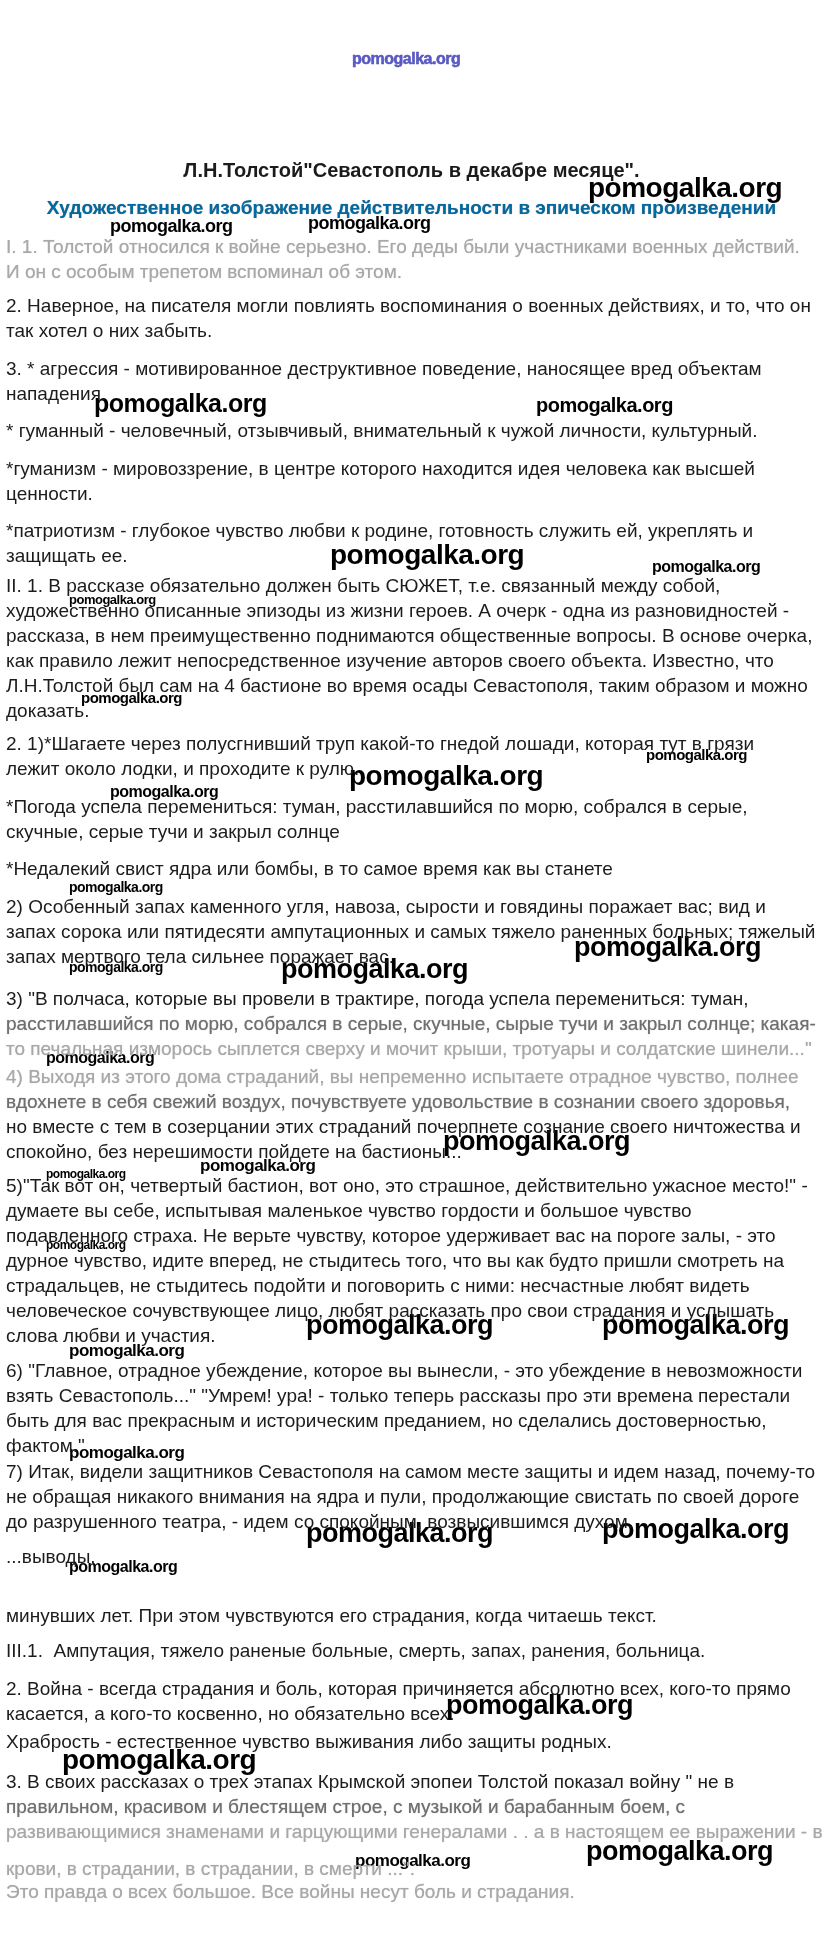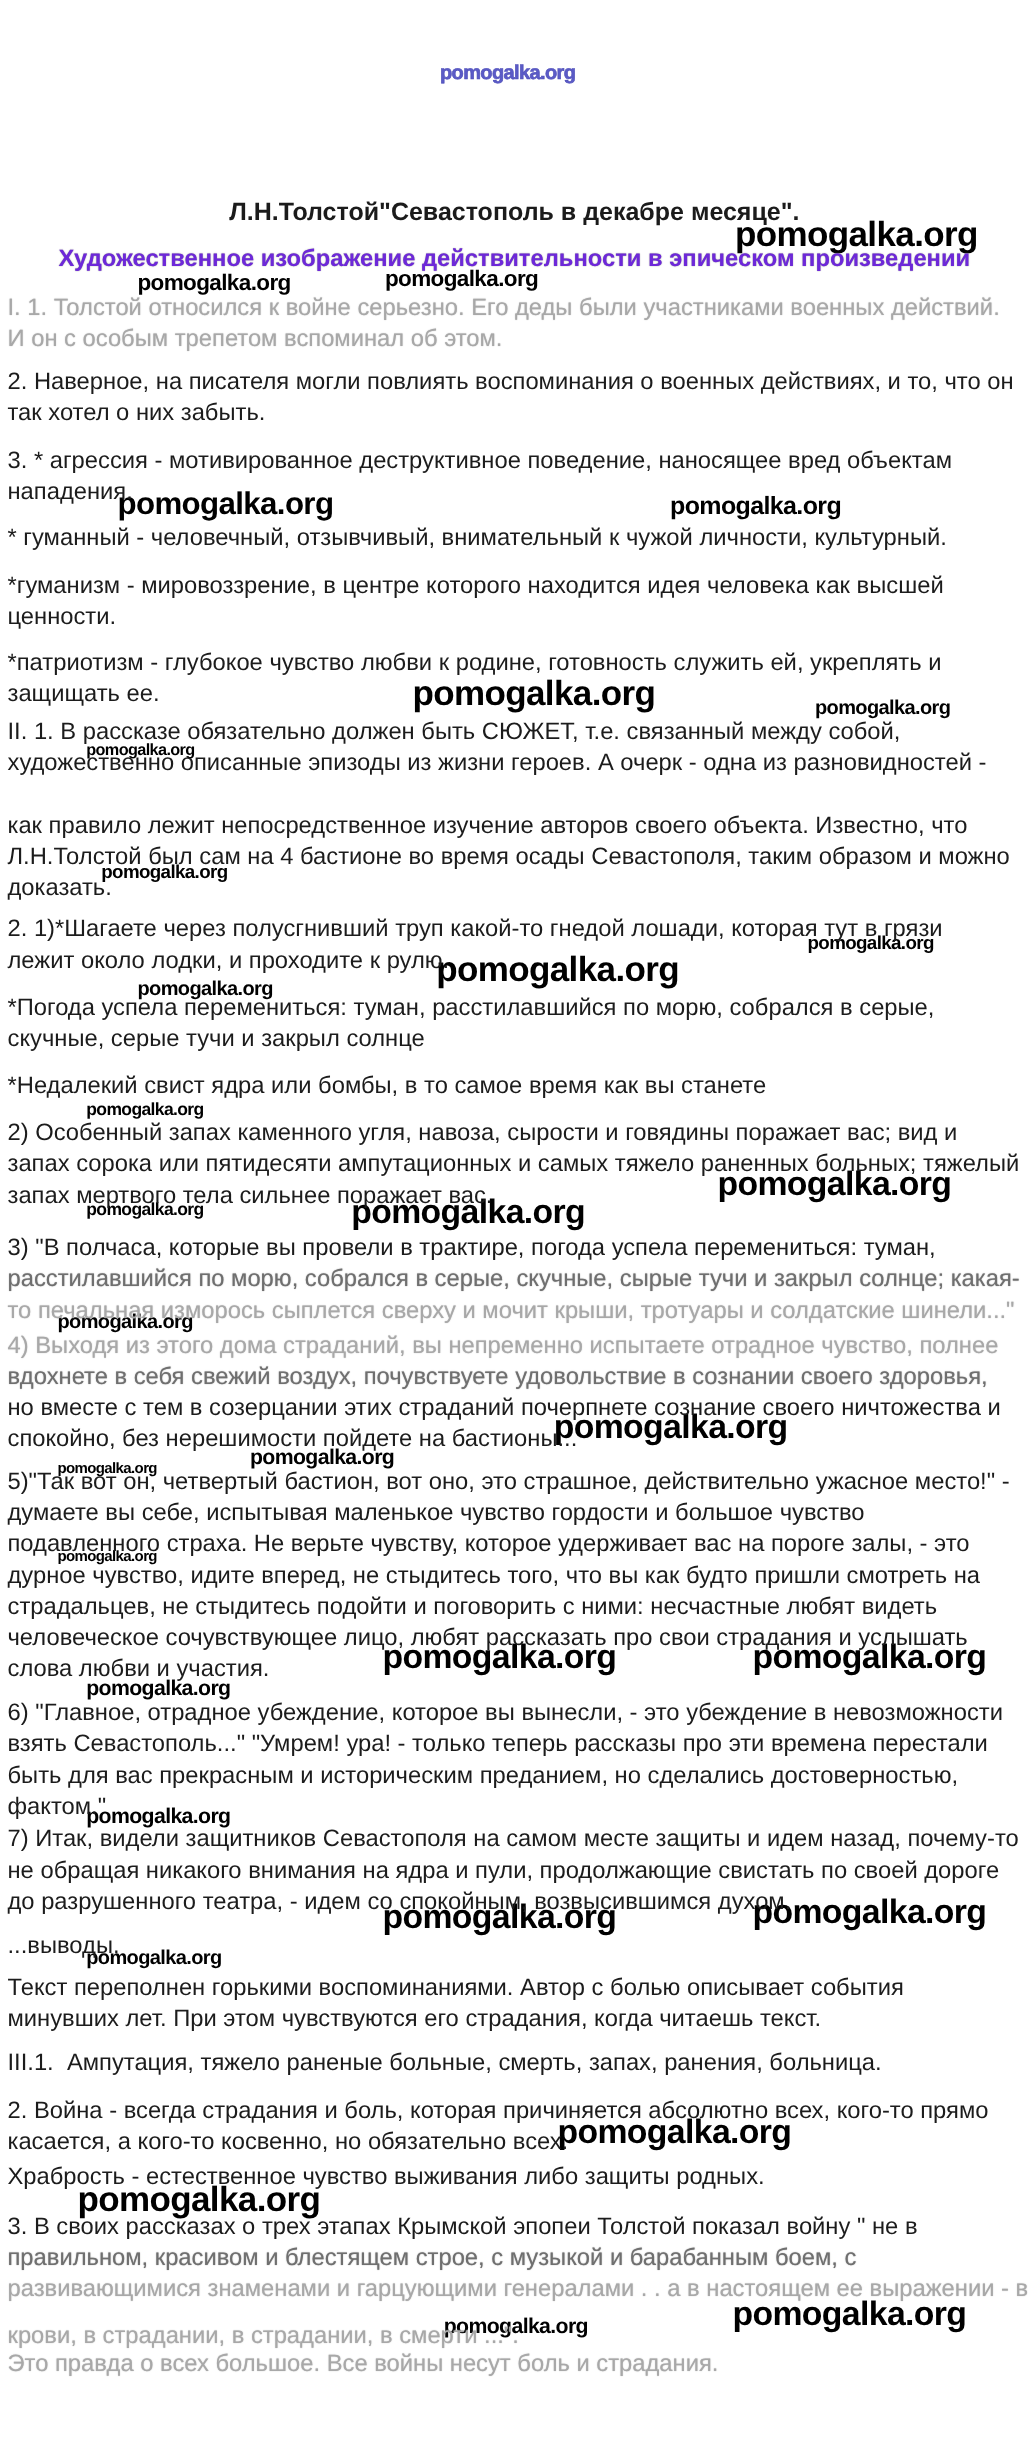--- a/index.html
+++ b/index.html
@@ -11,21 +11,21 @@
     font-family:"Liberation Sans",sans-serif;
     margin-top:48px;
   }
   .title{
     position:absolute;top:111px;left:0;width:823px;
     text-align:center;font-size:20px;font-weight:700;color:#1b1b1b;
     white-space:pre;
   }
   .subtitle{
     position:absolute;top:149px;left:0;width:823px;
-    text-align:center;font-size:19px;font-weight:700;color:#6d28d9;
+    text-align:center;font-size:19px;font-weight:700;color:#0369a1;
     text-shadow:0 0 1px #8a8a8a;white-space:pre;
   }
   .ln{
     position:absolute;left:6px;
     font-size:19px;line-height:22px;color:#1c1c1c;
     white-space:pre;
   }
   .ln.m{color:#6f6f6f;text-shadow:0 0 1px #9a9a9a;}
   .ln.f{color:#a8a8a8;text-shadow:0 0 1px #bdbdbd;}
   .wm{
@@ -85,20 +85,21 @@
   <div class="ln" style="top:272px">так хотел о них забыть.</div>
   <div class="ln" style="top:310px">3. * агрессия - мотивированное деструктивное поведение, наносящее вред объектам</div>
   <div class="ln" style="top:335px">нападения.</div>
   <div class="ln" style="top:372px">* гуманный - человечный, отзывчивый, внимательный к чужой личности, культурный.</div>
   <div class="ln" style="top:410px">*гуманизм - мировоззрение, в центре которого находится идея человека как высшей</div>
   <div class="ln" style="top:435px">ценности.</div>
   <div class="ln" style="top:472px">*патриотизм - глубокое чувство любви к родине, готовность служить ей, укреплять и</div>
   <div class="ln" style="top:497px">защищать ее.</div>
   <div class="ln" style="top:527px">II. 1. В рассказе обязательно должен быть СЮЖЕТ, т.е. связанный между собой,</div>
   <div class="ln" style="top:552px">художественно описанные эпизоды из жизни героев. А очерк - одна из разновидностей -</div>
+  <div class="ln" style="top:577px">рассказа, в нем преимущественно поднимаются общественные вопросы. В основе очерка,</div>
   <div class="ln" style="top:602px">как правило лежит непосредственное изучение авторов своего объекта. Известно, что</div>
   <div class="ln" style="top:627px">Л.Н.Толстой был сам на 4 бастионе во время осады Севастополя, таким образом и можно</div>
   <div class="ln" style="top:652px">доказать.</div>
   <div class="ln" style="top:685px">2. 1)*Шагаете через полусгнивший труп какой-то гнедой лошади, которая тут в грязи</div>
   <div class="ln" style="top:710px">лежит около лодки, и проходите к рулю.</div>
   <div class="ln" style="top:748px">*Погода успела перемениться: туман, расстилавшийся по морю, собрался в серые,</div>
   <div class="ln" style="top:810px">*Недалекий свист ядра или бомбы, в то самое время как вы станете</div>
   <div class="ln" style="top:773px">скучные, серые тучи и закрыл солнце</div>
   <div class="ln" style="top:848px">2) Особенный запах каменного угля, навоза, сырости и говядины поражает вас; вид и</div>
   <div class="ln" style="top:873px">запах сорока или пятидесяти ампутационных и самых тяжело раненных больных; тяжелый</div>
@@ -118,21 +119,20 @@
   <div class="ln" style="top:1252px">человеческое сочувствующее лицо, любят рассказать про свои страдания и услышать</div>
   <div class="ln" style="top:1277px">слова любви и участия.</div>
   <div class="ln" style="top:1312px">6) "Главное, отрадное убеждение, которое вы вынесли, - это убеждение в невозможности</div>
   <div class="ln" style="top:1337px">взять Севастополь..." "Умрем! ура! - только теперь рассказы про эти времена перестали</div>
   <div class="ln" style="top:1362px">быть для вас прекрасным и историческим преданием, но сделались достоверностью,</div>
   <div class="ln" style="top:1387px">фактом."</div>
   <div class="ln" style="top:1413px">7) Итак, видели защитников Севастополя на самом месте защиты и идем назад, почему-то</div>
   <div class="ln" style="top:1438px">не обращая никакого внимания на ядра и пули, продолжающие свистать по своей дороге</div>
   <div class="ln" style="top:1463px">до разрушенного театра, - идем со спокойным, возвысившимся духом.</div>
   <div class="ln" style="top:1498px">...выводы.</div>
-  <div class="ln" style="top:1532px">Текст переполнен горькими воспоминаниями. Автор с болью описывает события</div>
   <div class="ln" style="top:1557px">минувших лет. При этом чувствуются его страдания, когда читаешь текст.</div>
   <div class="ln" style="top:1592px">III.1.  Ампутация, тяжело раненые больные, смерть, запах, ранения, больница.</div>
   <div class="ln" style="top:1630px">2. Война - всегда страдания и боль, которая причиняется абсолютно всех, кого-то прямо</div>
   <div class="ln" style="top:1655px">касается, а кого-то косвенно, но обязательно всех.</div>
   <div class="ln" style="top:1683px">Храбрость - естественное чувство выживания либо защиты родных.</div>
   <div class="ln" style="top:1723px">3. В своих рассказах о трех этапах Крымской эпопеи Толстой показал войну " не в</div>
   <div class="ln m" style="top:1748px">правильном, красивом и блестящем строе, с музыкой и барабанным боем, с</div>
   <div class="ln f" style="top:1773px">развивающимися знаменами и гарцующими генералами . . а в настоящем ее выражении - в</div>
   <div class="ln f" style="top:1810px">крови, в страдании, в страдании, в смерти ...".</div>
   <div class="ln f" style="top:1833px">Это правда о всех большое. Все войны несут боль и страдания.</div>

